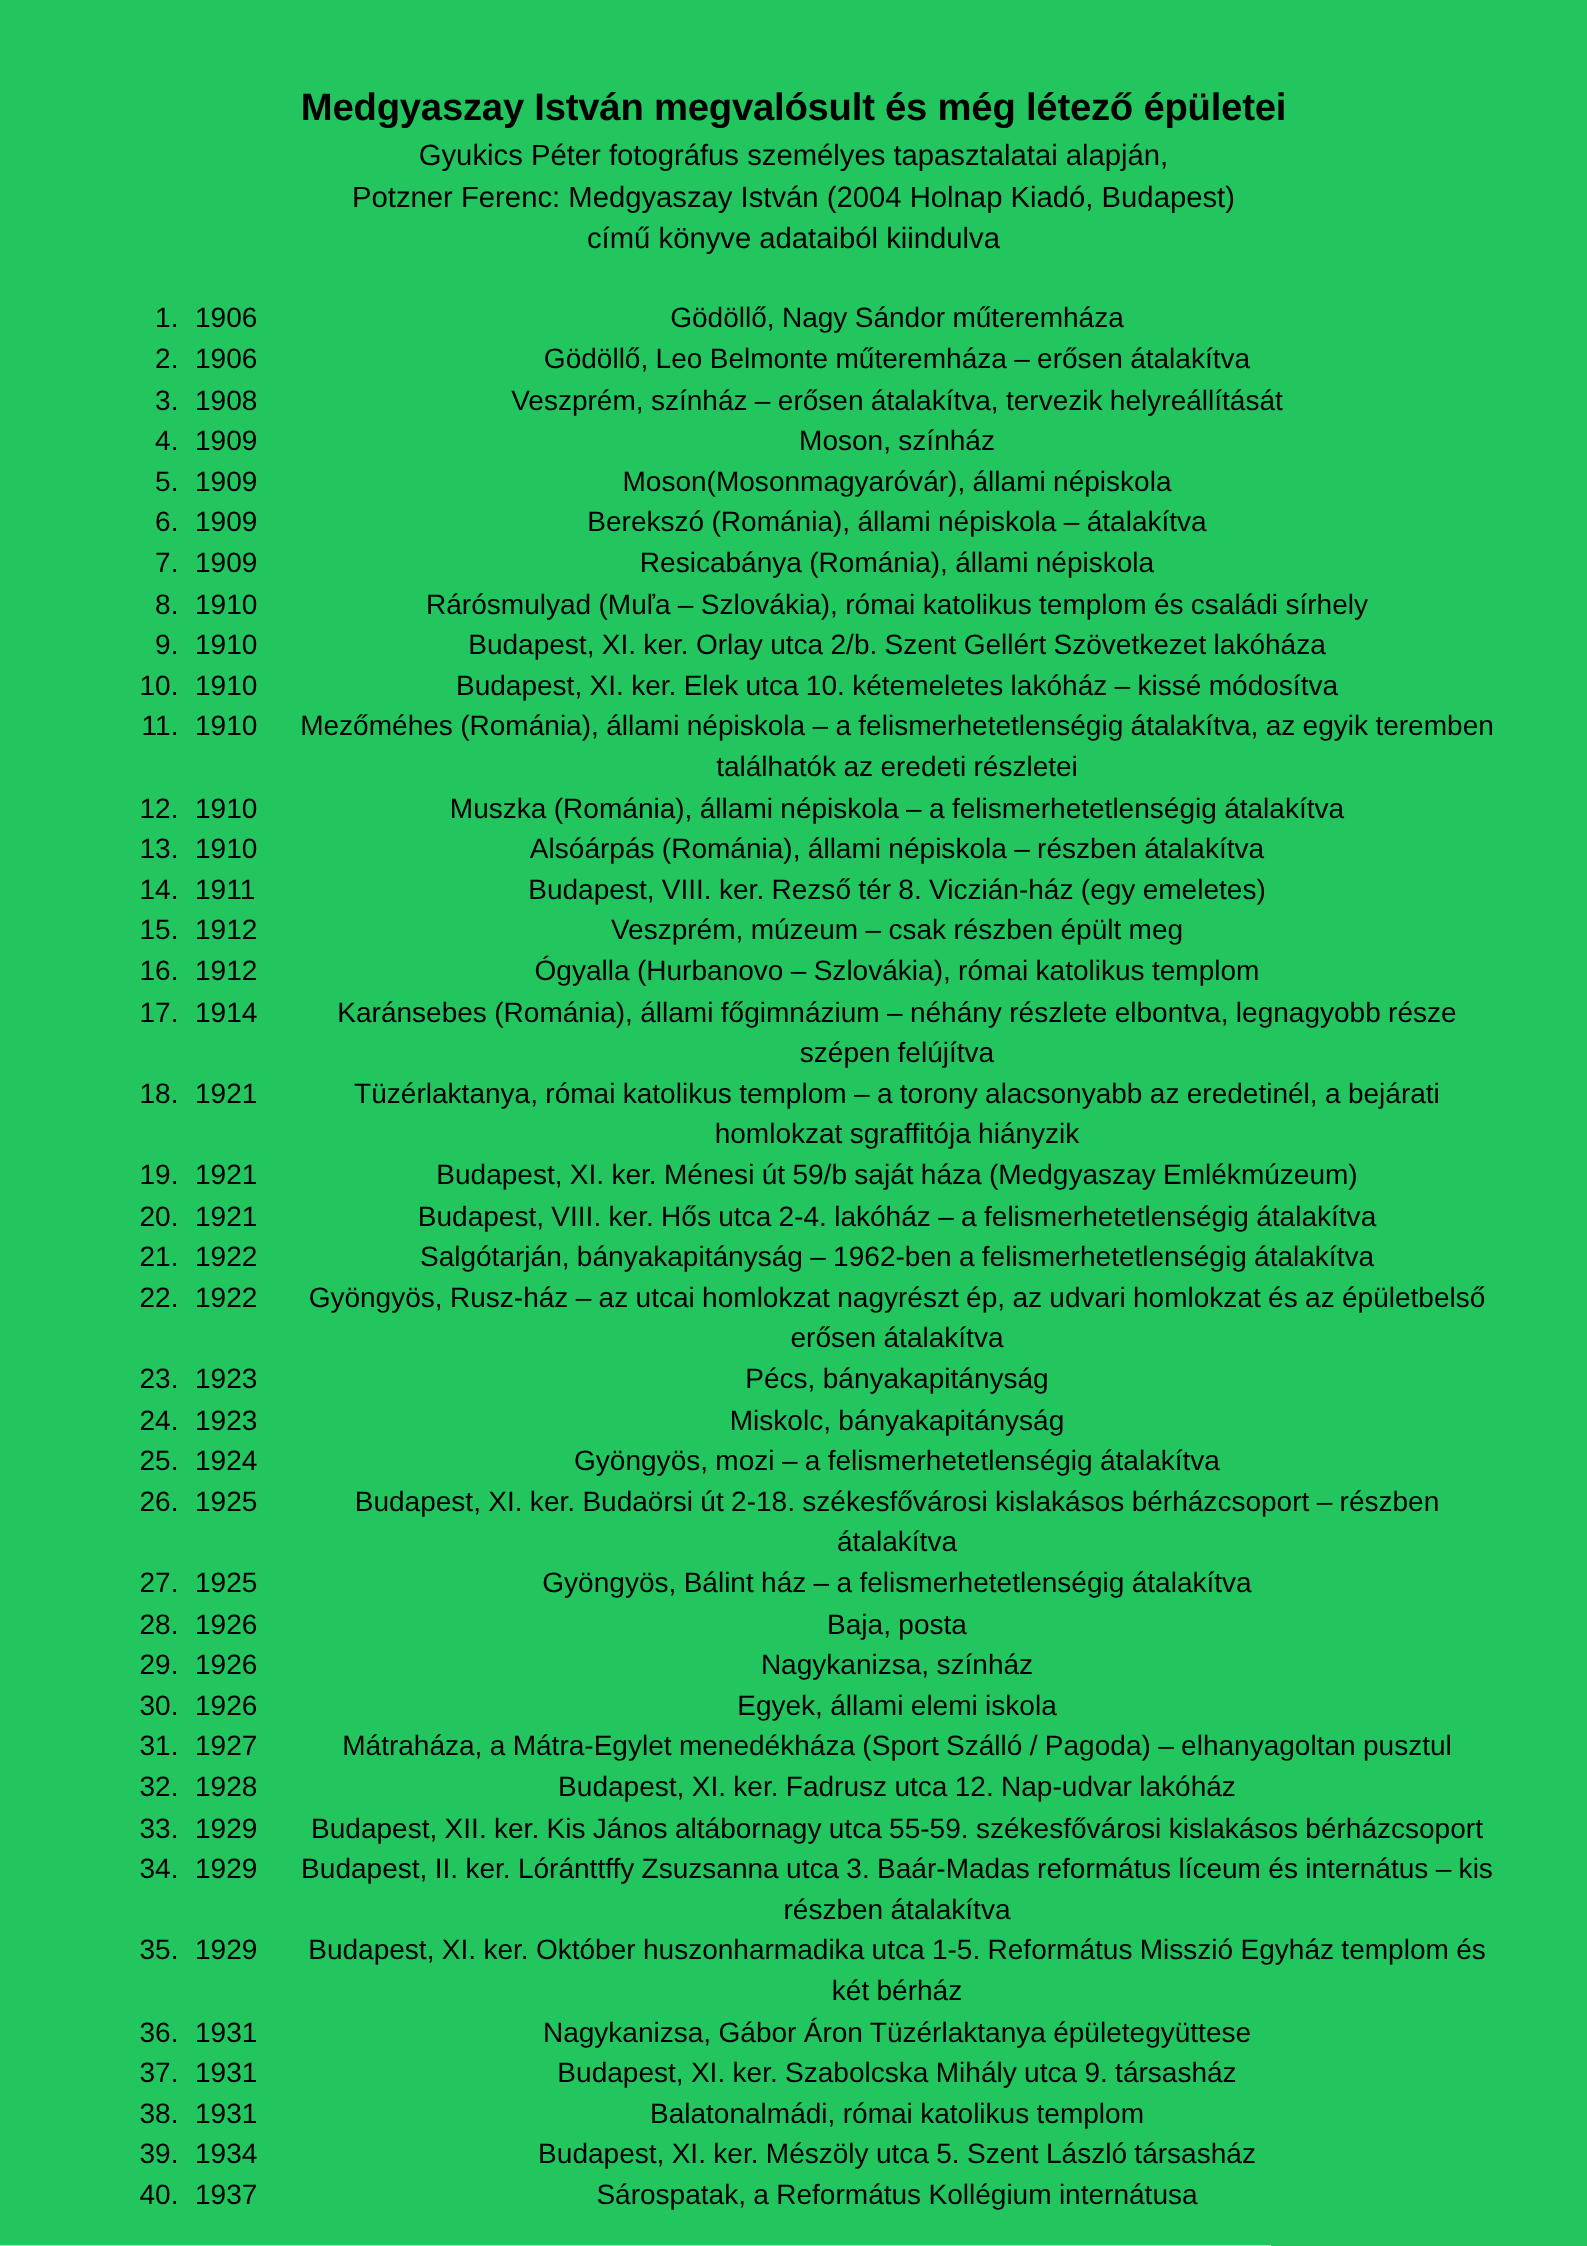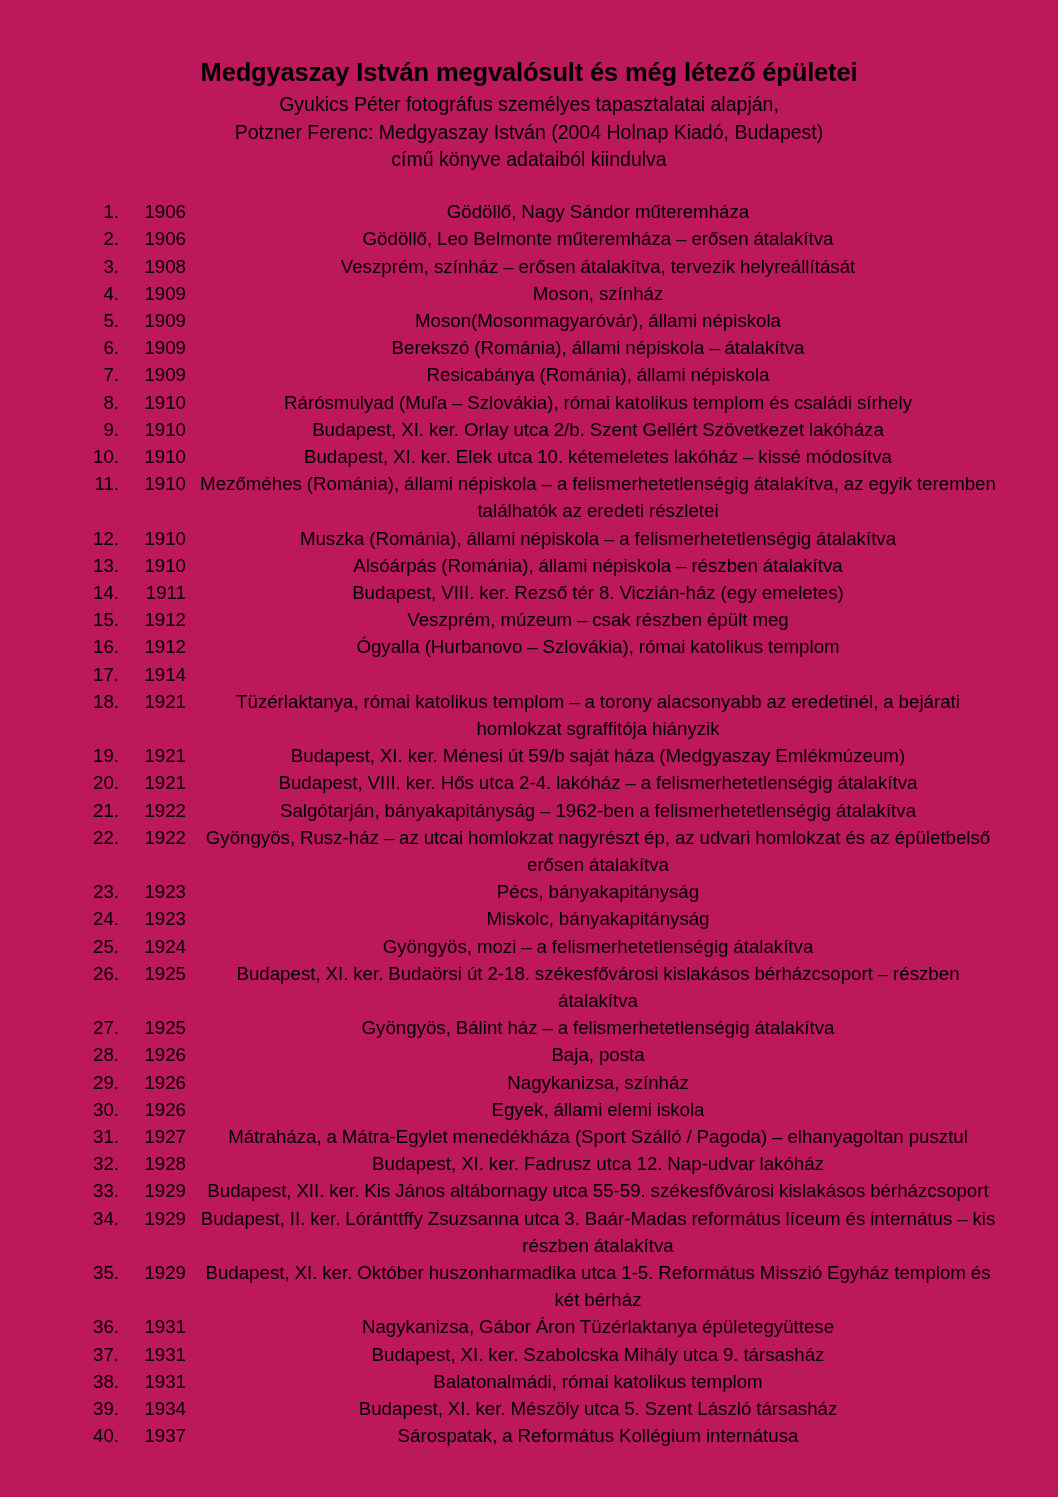--- a/index.html
+++ b/index.html
@@ -14,21 +14,21 @@
     font-family: "Liberation Sans", sans-serif;
     color: #000000;
     -webkit-font-smoothing: antialiased;
   }
   .page {
     position: relative;
     width: 1058px;
     height: 1497px;
     box-sizing: border-box;
     padding: 0;
-    background: #be185d;
+    background: #22c55e;
     overflow: hidden;
   }
 
   
   .doc-header {
     padding-top: 57px;
     text-align: center;
   }
   .doc-title {
     font-size: 25.5px;
@@ -67,21 +67,21 @@
     padding-left: 62px;
     box-sizing: content-box;
     text-align: right;
     white-space: nowrap;
   }
   .col-year {
     flex: 0 0 auto;
     width: 56px;
     padding-left: 11px;
     box-sizing: content-box;
-    text-align: right;
+    text-align: left;
     white-space: nowrap;
   }
   .col-desc {
     flex: 1 1 auto;
     padding-left: 14px;
     padding-right: 62px;
     box-sizing: border-box;
     text-align: center;
     word-spacing: -0.3px;
   }
@@ -177,20 +177,21 @@
         <span class="col-desc">Veszprém, múzeum – csak részben épült meg</span>
       </li>
       <li class="list-row">
         <span class="col-index">16.</span>
         <span class="col-year">1912</span>
         <span class="col-desc">Ógyalla (Hurbanovo – Szlovákia), római katolikus templom</span>
       </li>
       <li class="list-row">
         <span class="col-index">17.</span>
         <span class="col-year">1914</span>
+        <span class="col-desc">Karánsebes (Románia), állami főgimnázium – néhány részlete elbontva, legnagyobb része szépen felújítva</span>
       </li>
       <li class="list-row">
         <span class="col-index">18.</span>
         <span class="col-year">1921</span>
         <span class="col-desc">Tüzérlaktanya, római katolikus templom – a torony alacsonyabb az eredetinél, a bejárati homlokzat sgraffitója hiányzik</span>
       </li>
       <li class="list-row">
         <span class="col-index">19.</span>
         <span class="col-year">1921</span>
         <span class="col-desc">Budapest, XI. ker. Ménesi út 59/b saját háza (Medgyaszay Emlékmúzeum)</span>

